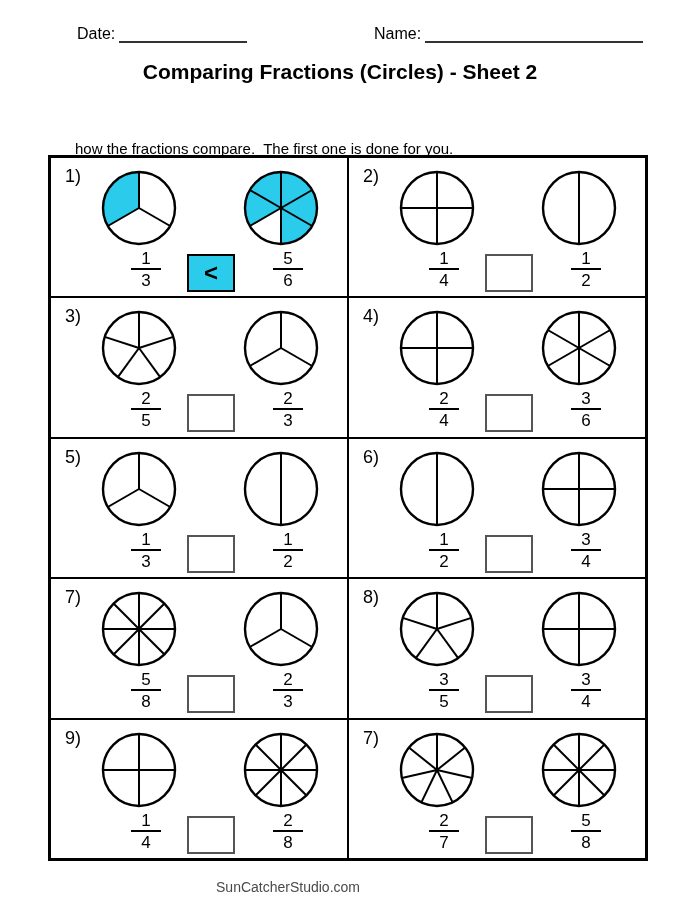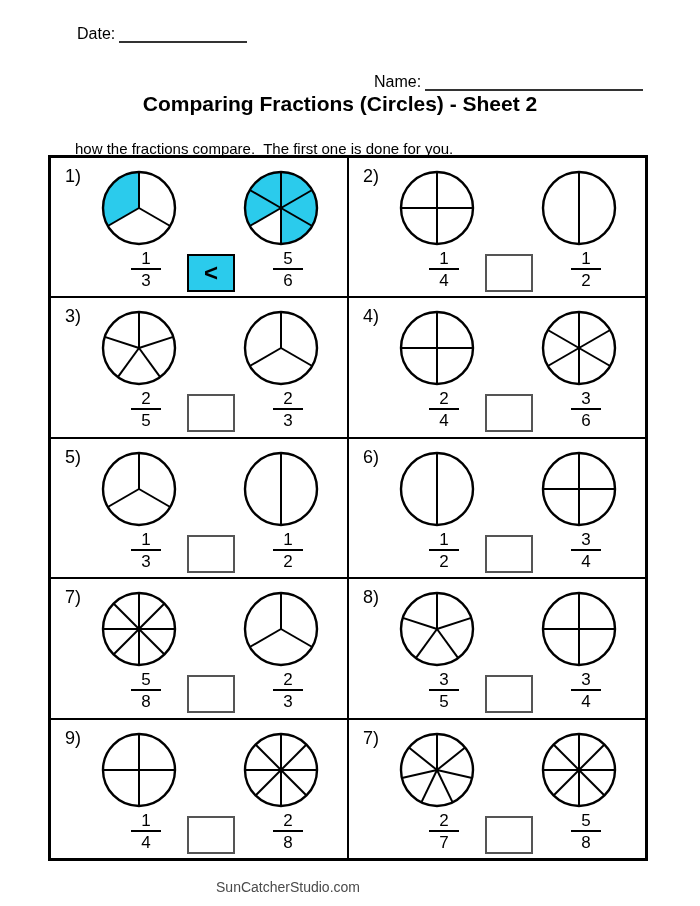--- a/index.html
+++ b/index.html
@@ -11,26 +11,26 @@
     position: relative;
   }
   .page { position: absolute; inset: 0; }
 
   
   .hdr-field { position: absolute; font-size: 16px; }
   .hdr-field .lbl { vertical-align: bottom; }
   .write-line { display: inline-block; border-bottom: 2px solid #333; height: 16px; vertical-align: bottom; margin-left: 4px; }
   #date-field { left: 36px; top: 25px; margin-left: 41px; }
   #date-field .write-line { width: 128px; }
-  #name-field { left: 374px; top: 25px; margin-top: 48px; }
+  #name-field { left: 374px; top: 25px; }
   #name-field .write-line { width: 218px; }
 
   .title {
     position: absolute; left: 0; top: 60px; width: 680px;
-    text-align: center; font-size: 21px; font-weight: bold; margin-top: 32px;
+    text-align: center; font-size: 21px; font-weight: bold;
   }
   .instructions {
     position: absolute; left: 75px; top: 99px;
     font-size: 15px; line-height: 20px; white-space: pre;
   }
 
   
   .grid {
     position: absolute; left: 48px; top: 155px;
     width: 600px; height: 706px;

